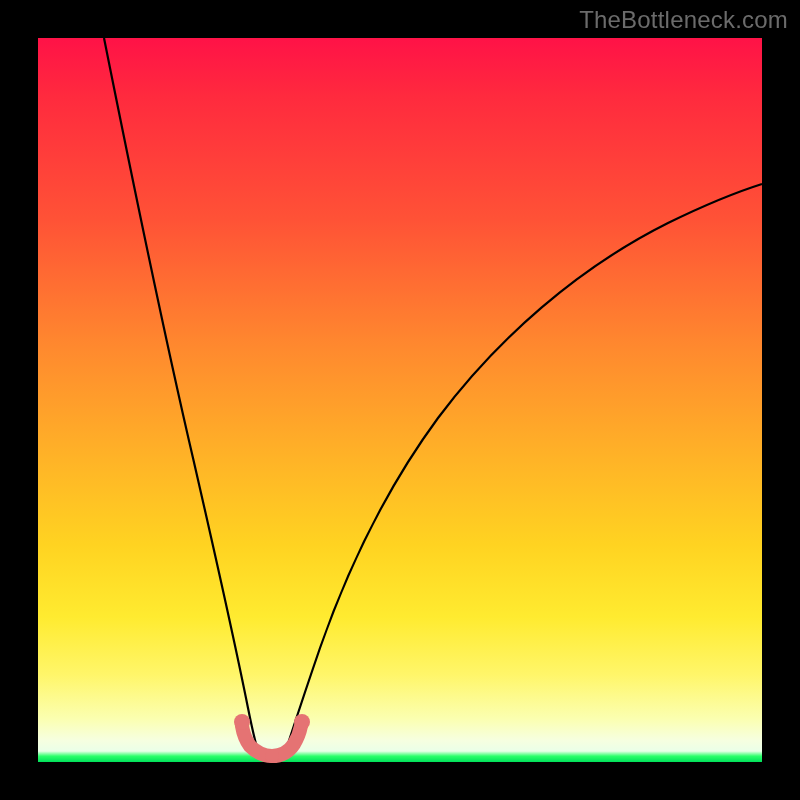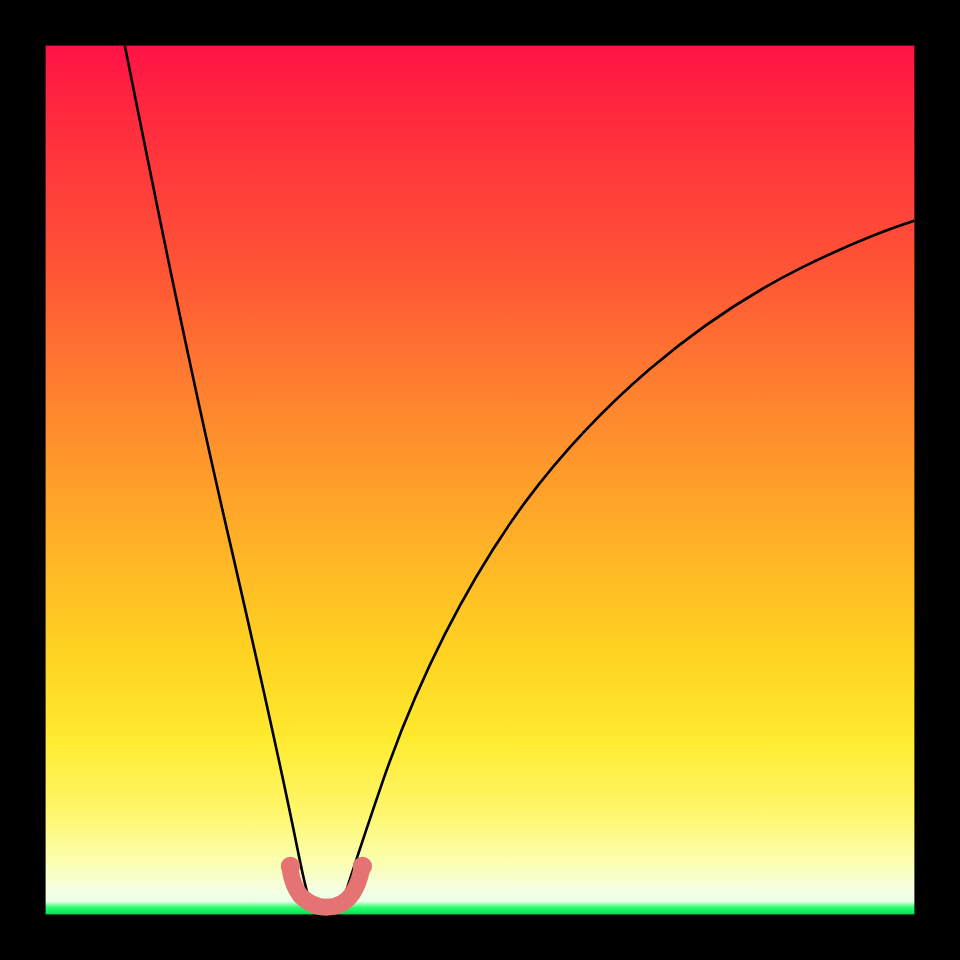--- a/index.html
+++ b/index.html
@@ -70,20 +70,21 @@
     stroke-linejoin: round;
   }
   .pink-dots {
     fill: #e57373;
   }
 </style>
 </head>
 <body>
 
 <div class="frame">
+  <div class="watermark">TheBottleneck.com</div>
 
   <div class="plot-area">
     <svg class="curves" viewBox="0 0 724 724">
 
       <path class="curve-black" d="M 66 0
                C 90 120, 120 270, 155 420
                C 178 520, 198 610, 210 670
                C 216 700, 219 712, 222 718"></path>
 
       <path class="curve-black" d="M 246 718

